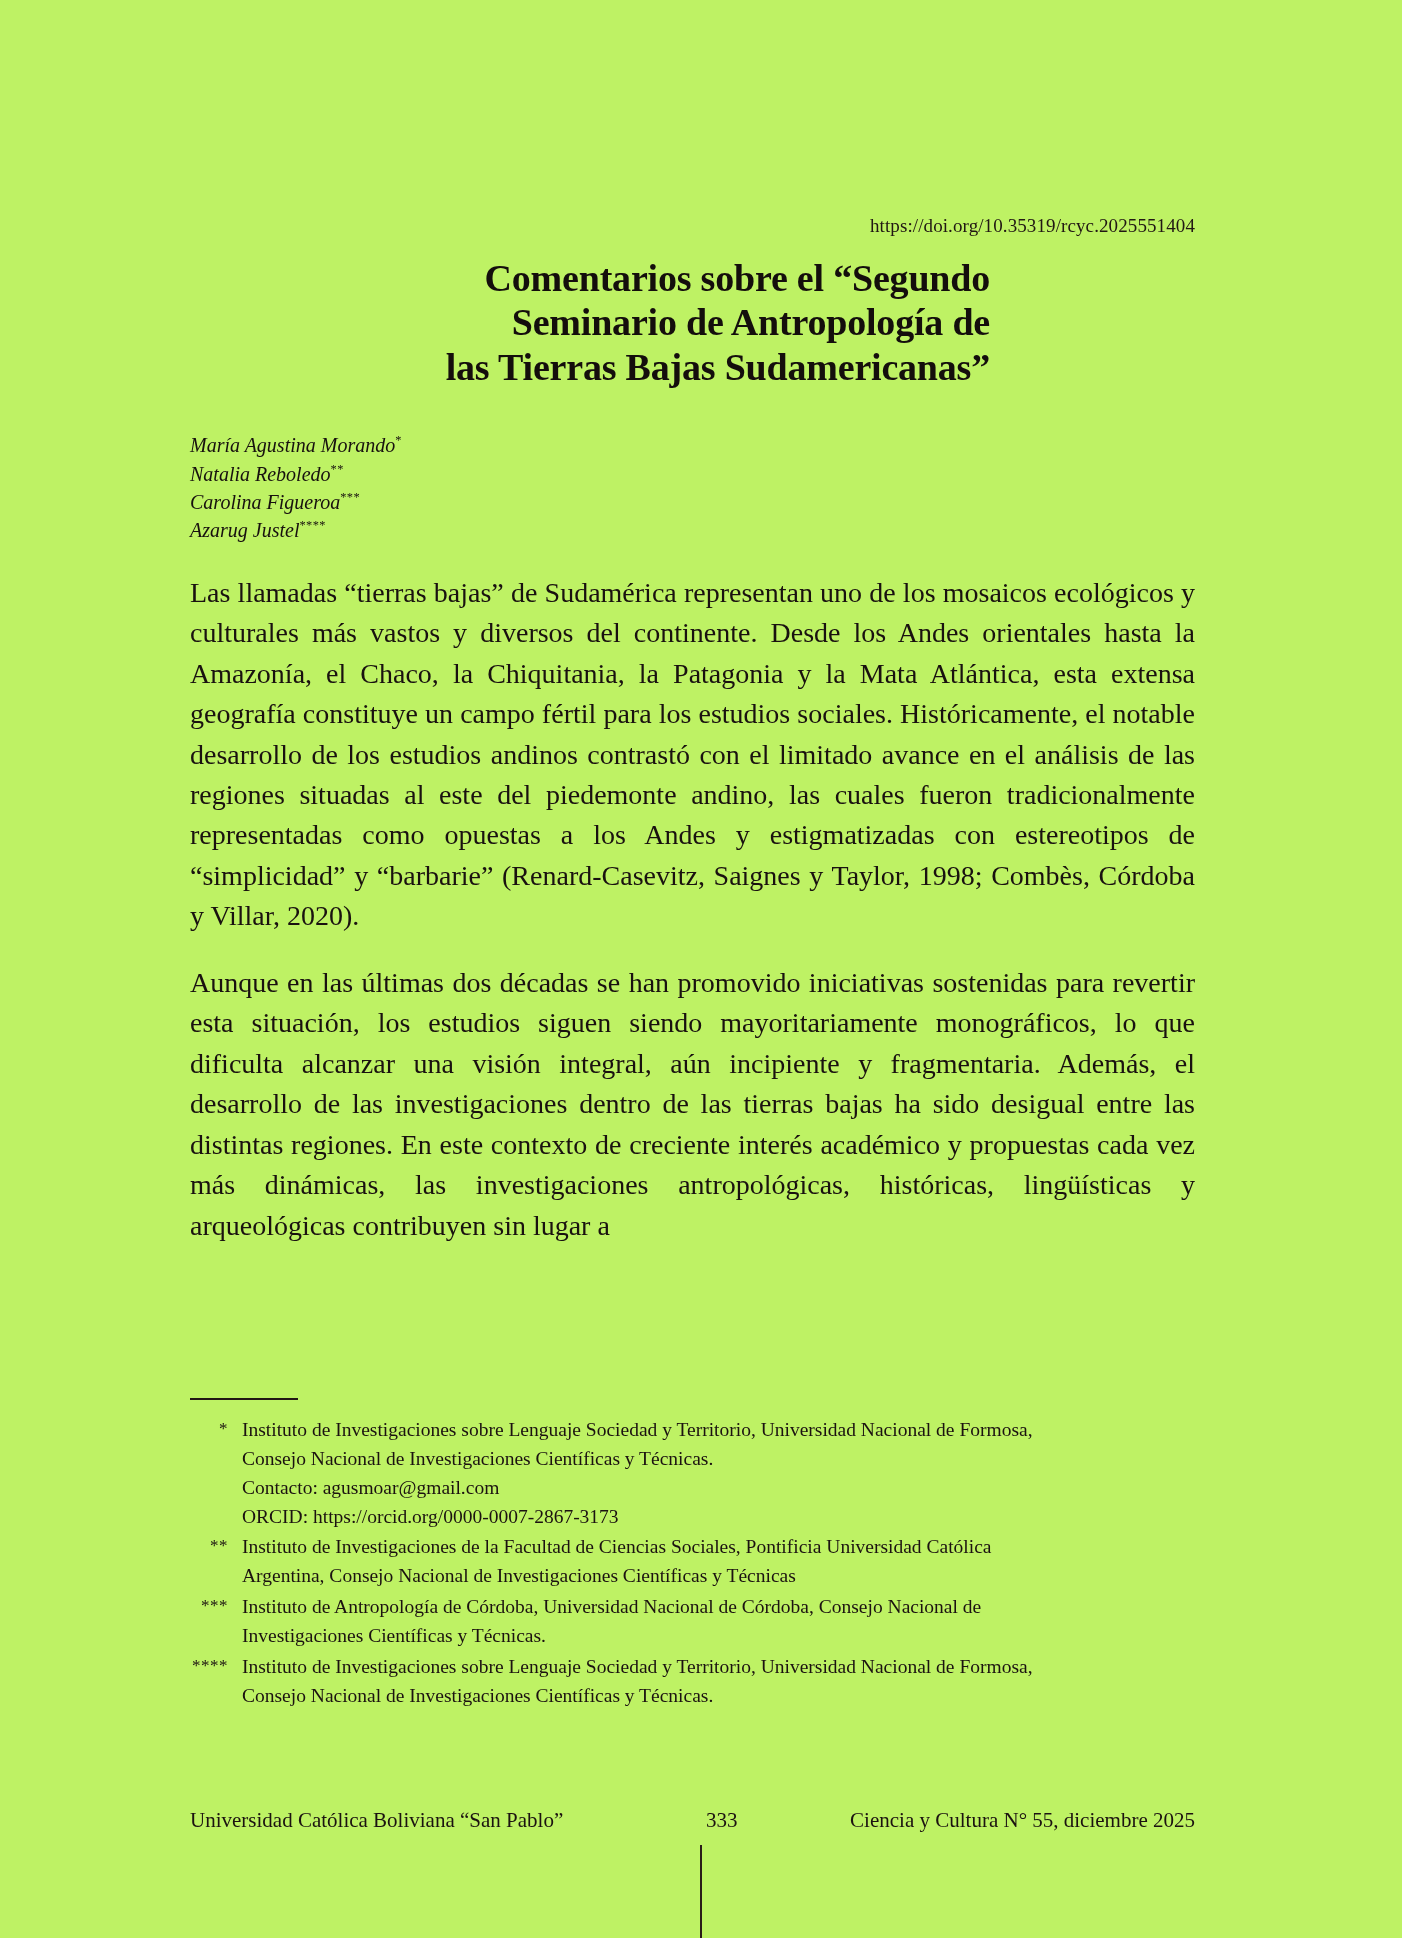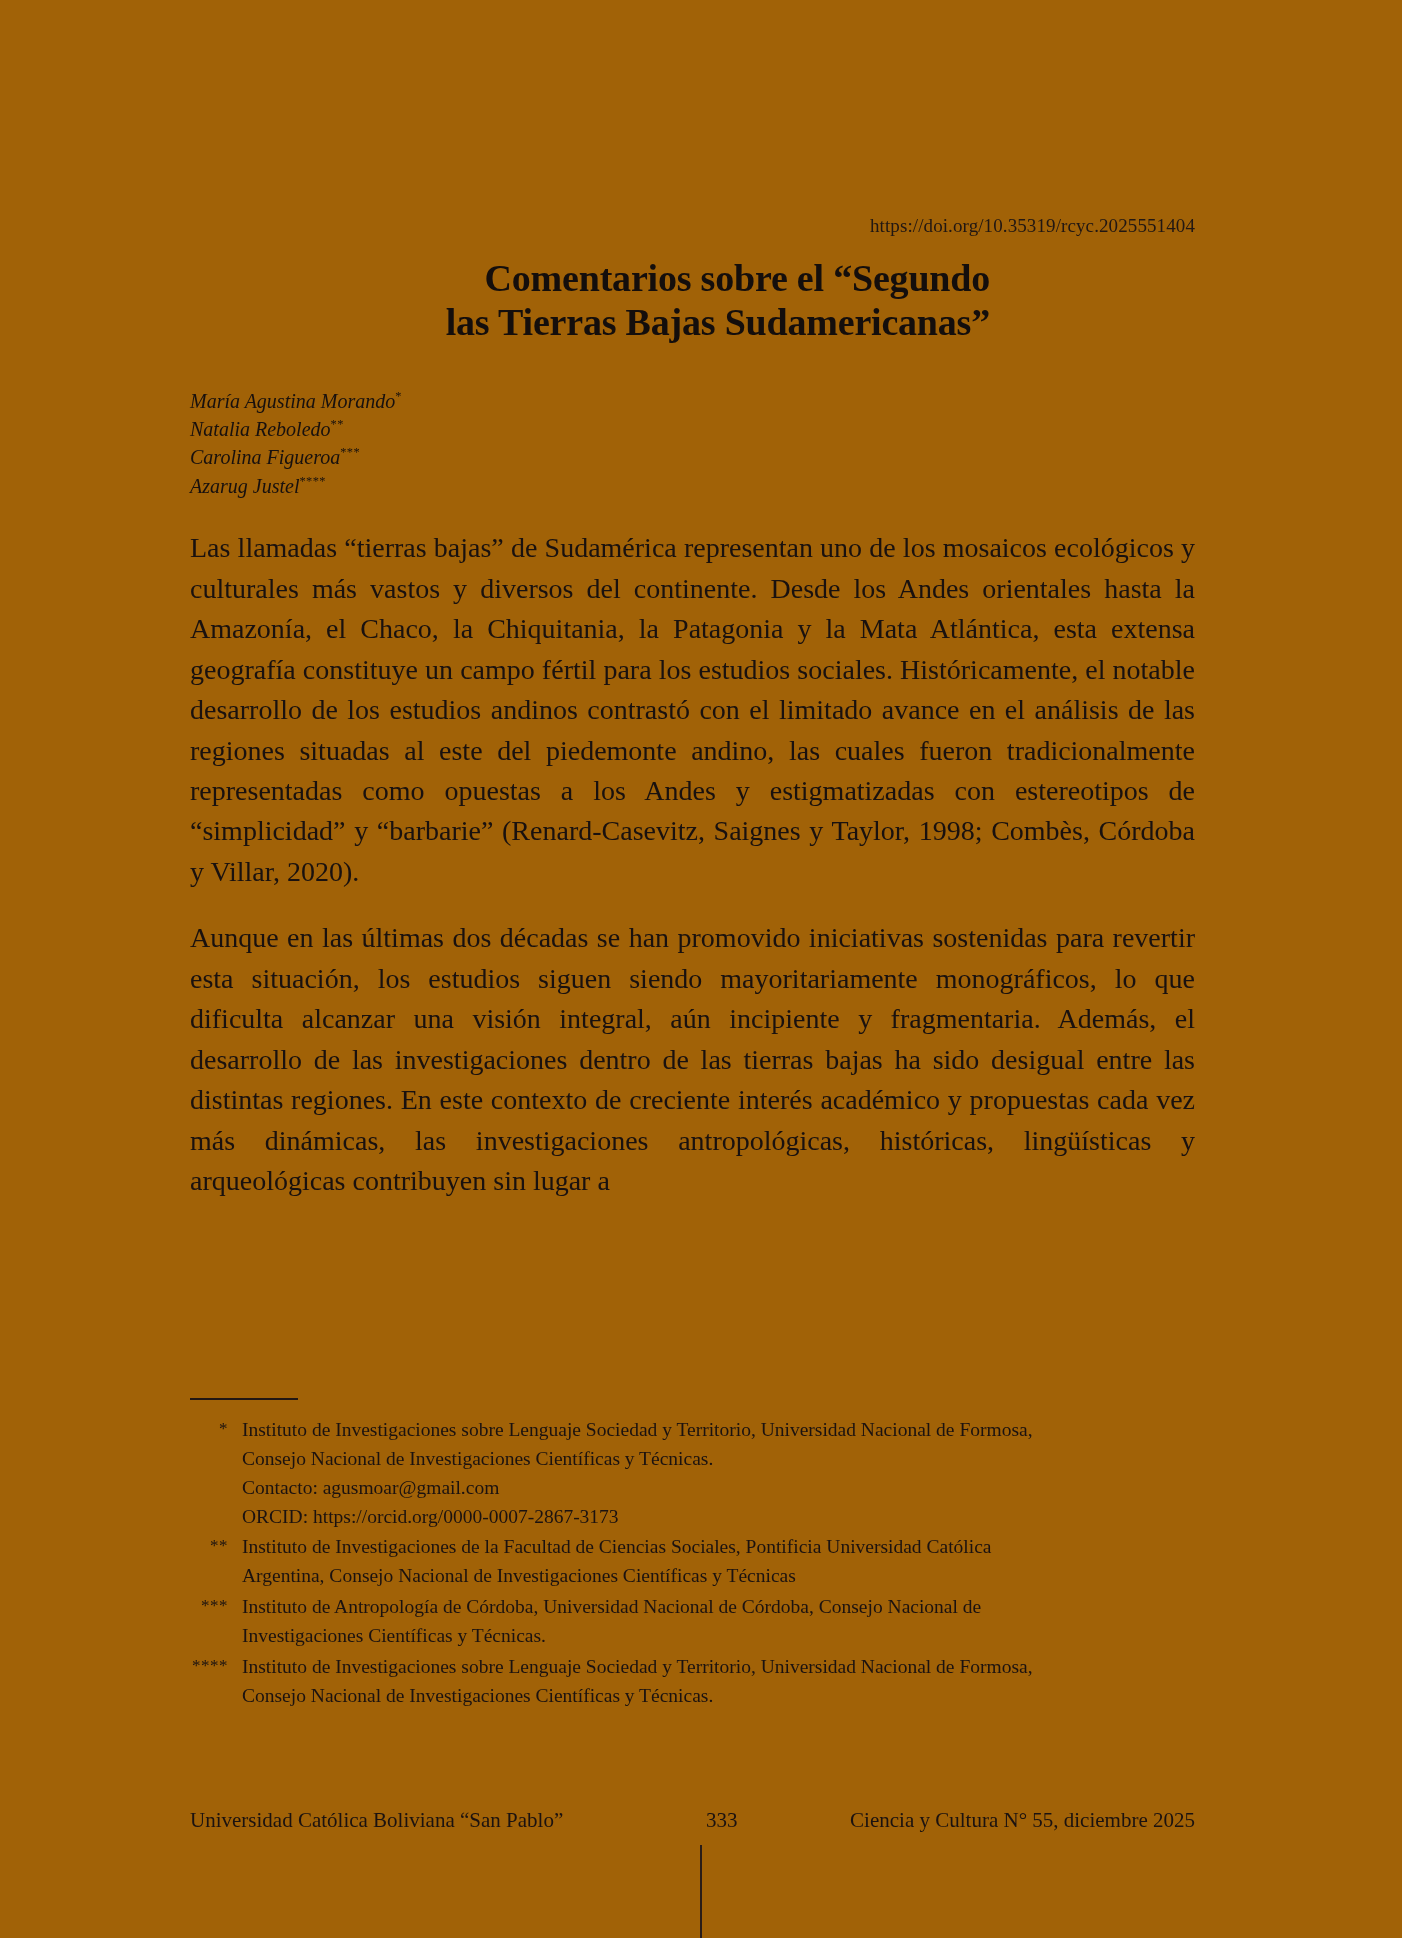--- a/index.html
+++ b/index.html
@@ -10,21 +10,21 @@
   }
   body {
     font-family: "Liberation Serif", "DejaVu Serif", serif;
     color: #1a1412;
   }
   .page {
     position: relative;
     width: 1402px;
     height: 1938px;
     margin: 0 auto;
-    background: #a16207;
+    background: #bef264;
     box-sizing: border-box;
     overflow: hidden;
   }
   .content {
     position: absolute;
     left: 190px;
     top: 0;
     width: 1005px;
   }
 
@@ -144,20 +144,21 @@
 <body>
 
 <div class="page">
 
   <div class="content">
 
     <div class="doi-line">https://doi.org/10.35319/rcyc.2025551404</div>
 
     <h1 class="article-title">
       <span class="tline">Comentarios sobre el “Segundo</span>
+      <span class="tline">Seminario de Antropología de</span>
       <span class="tline">las Tierras Bajas Sudamericanas”</span>
     </h1>
 
     <div class="authors">
       <span class="author-row"><span>María Agustina Morando</span><sup>*</sup></span>
       <span class="author-row"><span>Natalia Reboledo</span><sup>**</sup></span>
       <span class="author-row"><span>Carolina Figueroa</span><sup>***</sup></span>
       <span class="author-row"><span>Azarug Justel</span><sup>****</sup></span>
     </div>
 

